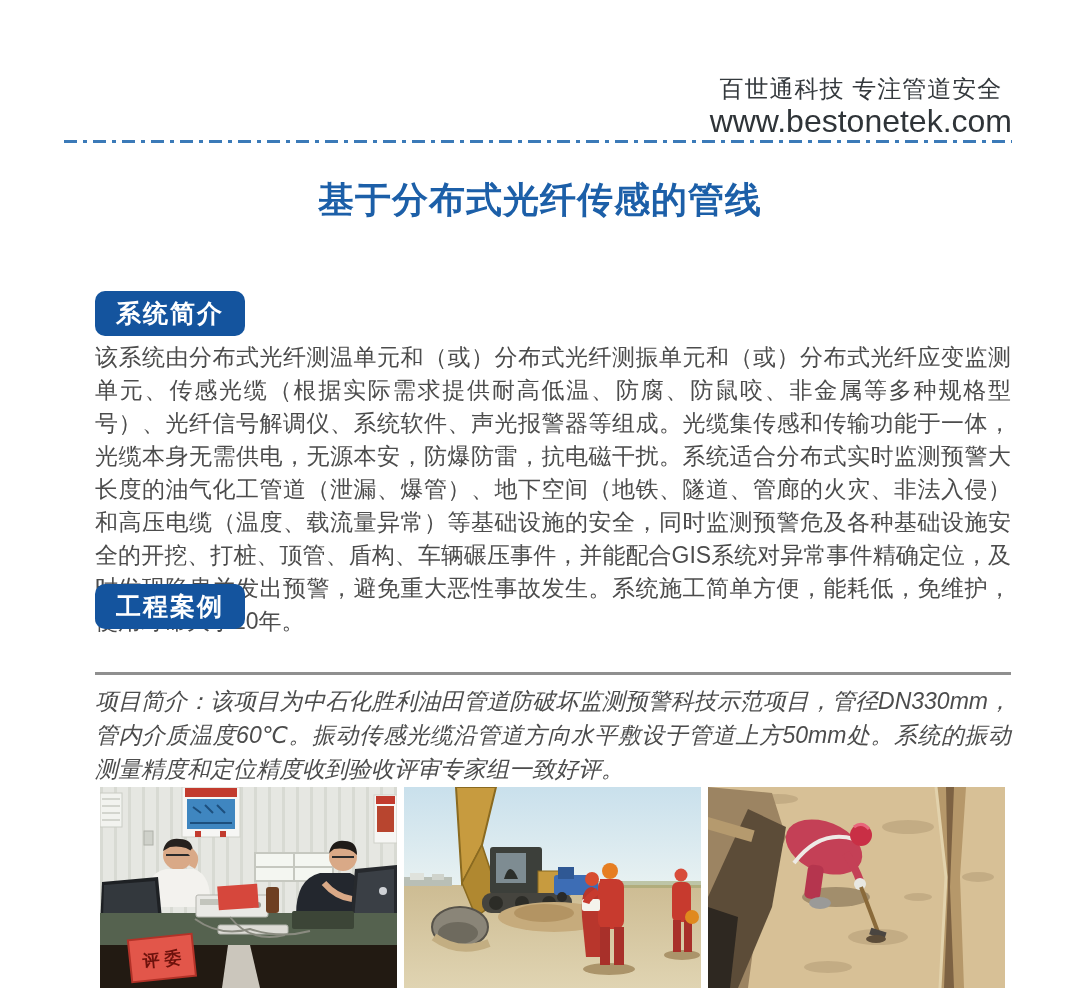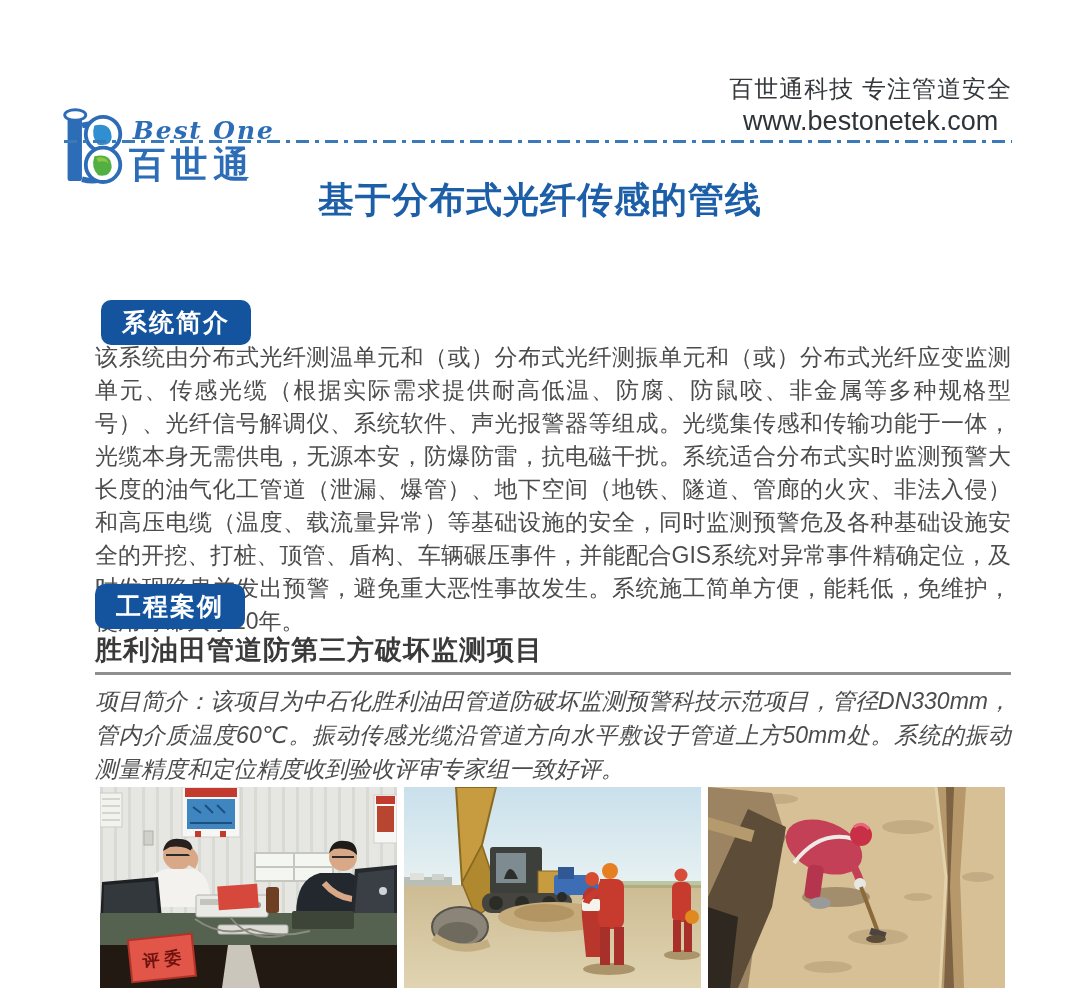--- a/index.html
+++ b/index.html
@@ -5,39 +5,39 @@
   * { margin:0; padding:0; box-sizing:border-box; }
   html,body { background:#ffffff; }
   .page {
     position:relative; width:1080px; height:1003px; background:#ffffff;
     font-family:"Liberation Sans","DejaVu Sans",sans-serif; overflow:hidden;
   }
   
   .logo-wrap { position:absolute; left:58px; top:48px; width:310px; height:92px; }
   .header-right { position:absolute; right:68px; top:74px; text-align:center; color:#34393d; }
   .header-tagline { font-size:24px; letter-spacing:1px; line-height:30px; }
-  .header-site { font-size:27px; line-height:34px; color:#2f3438; }
+  .header-site { font-size:32px; line-height:34px; color:#2f3438; }
   .dash-sep {
     position:absolute; left:64px; top:140px; width:948px; height:3px;
     background:repeating-linear-gradient(90deg,
       #3b7ab8 0 13px, transparent 13px 19px,
       #3b7ab8 19px 23px, transparent 23px 29px);
   }
   
   .main-title {
     position:absolute; left:0; top:176px; width:1080px; text-align:center;
     color:#1c5fa8; font-weight:700; font-size:36px; line-height:47px; letter-spacing:1px;
   }
   
   .badge {
     position:absolute; left:95px; display:inline-flex; align-items:center; justify-content:center;
     background:#14549e; color:#ffffff; font-weight:700; font-size:25px;
     padding:6px 21px; border-radius:10px; letter-spacing:2px;
   }
-  .badge-intro { top:300px;margin-left:6px; }
+  .badge-intro { top:291px; }
   .badge-case  { top:584px; }
   
   .body-para {
     position:absolute; left:95px; width:916px; color:#4c4c4c;
     font-size:23px; text-align:justify;
   }
   .para-intro { top:341px; line-height:33px; }
   .para-case  { top:684px; line-height:34px;font-style:italic; }
   .project-title {
     position:absolute; left:95px; top:632px; color:#3a3a3a;
@@ -46,55 +46,36 @@
   .rule { position:absolute; left:95px; top:672px; width:916px; height:3px; background:#8f8f8f; }
   
   .photo-row { position:absolute; left:100px; top:787px; width:905px; height:201px; display:flex; gap:7px; }
   .photo { width:297px; height:201px; display:block; }
 </style>
 </head>
 <body>
 
 <div class="page">
 
-  <div class="logo-wrap">
-    <svg class="photo" width="310" height="92" viewBox="0 0 310 92">
-
-      <g>
-        <rect x="10" y="10" width="15" height="70" rx="3" fill="#2d6db7"></rect>
-        <ellipse cx="18" cy="11" rx="11" ry="5.5" fill="#ffffff" stroke="#2d6db7" stroke-width="3"></ellipse>
-        <path d="M25 22 Q48 16 58 30" fill="none" stroke="#2d6db7" stroke-width="6"></path>
-        <path d="M25 78 Q48 84 58 66" fill="none" stroke="#2d6db7" stroke-width="6"></path>
-        <circle cx="47" cy="31" r="18" fill="#ffffff" stroke="#2d6db7" stroke-width="4"></circle>
-        <circle cx="47" cy="63" r="18" fill="#ffffff" stroke="#2d6db7" stroke-width="4"></circle>
-        <path d="M38 22 Q55 18 56 34 Q56 44 42 42 Q34 34 38 22 Z" fill="#2f8fd0"></path>
-        <path d="M38 54 Q56 50 56 66 Q54 76 42 74 Q34 66 38 54 Z" fill="#52b043"></path>
-        <path d="M40 56 Q50 53 53 62 Q50 58 42 60 Z" fill="#8dc63f"></path>
-      </g>
-      <text x="78" y="36" font-family="'DejaVu Serif',serif" font-style="italic" font-weight="700" font-size="26" fill="#2d6db7" letter-spacing="2">Best One</text>
-      <text x="74" y="76" font-size="38" font-weight="700" fill="#2d6db7" letter-spacing="6">百世通</text>
-    </svg>
-  </div>
 
   <div class="header-right">
     <div class="header-tagline">百世通科技 专注管道安全</div>
     <div class="header-site">www.bestonetek.com</div>
   </div>
 
   <div class="dash-sep"></div>
 
   <div class="main-title">
     <div>基于分布式光纤传感的管线</div>
   </div>
 
   <div class="badge badge-intro">系统简介</div>
   <p class="body-para para-intro">该系统由分布式光纤测温单元和（或）分布式光纤测振单元和（或）分布式光纤应变监测单元、传感光缆（根据实际需求提供耐高低温、防腐、防鼠咬、非金属等多种规格型号）、光纤信号解调仪、系统软件、声光报警器等组成。光缆集传感和传输功能于一体，光缆本身无需供电，无源本安，防爆防雷，抗电磁干扰。系统适合分布式实时监测预警大长度的油气化工管道（泄漏、爆管）、地下空间（地铁、隧道、管廊的火灾、非法入侵）和高压电缆（温度、载流量异常）等基础设施的安全，同时监测预警危及各种基础设施安全的开挖、打桩、顶管、盾构、车辆碾压事件，并能配合GIS系统对异常事件精确定位，及时发现隐患并发出预警，避免重大恶性事故发生。系统施工简单方便，能耗低，免维护，使用寿命大于20年。</p>
 
   <div class="badge badge-case">工程案例</div>
-  <h2 class="project-title">胜利油田管道防第三方破坏监测项目</h2>
   <div class="rule"></div>
   <p class="body-para para-case">项目简介：该项目为中石化胜利油田管道防破坏监测预警科技示范项目，管径DN330mm，管内介质温度60℃。振动传感光缆沿管道方向水平敷设于管道上方50mm处。系统的振动测量精度和定位精度收到验收评审专家组一致好评。</p>
 
   <div class="photo-row">
 
     <svg class="photo" viewBox="0 0 297 201">
       <defs>
         <pattern id="corr" width="14" height="10" patternUnits="userSpaceOnUse">
           <rect width="14" height="10" fill="#e6e7e2"></rect>
           <rect x="0" width="3" height="10" fill="#d8dad3"></rect>

